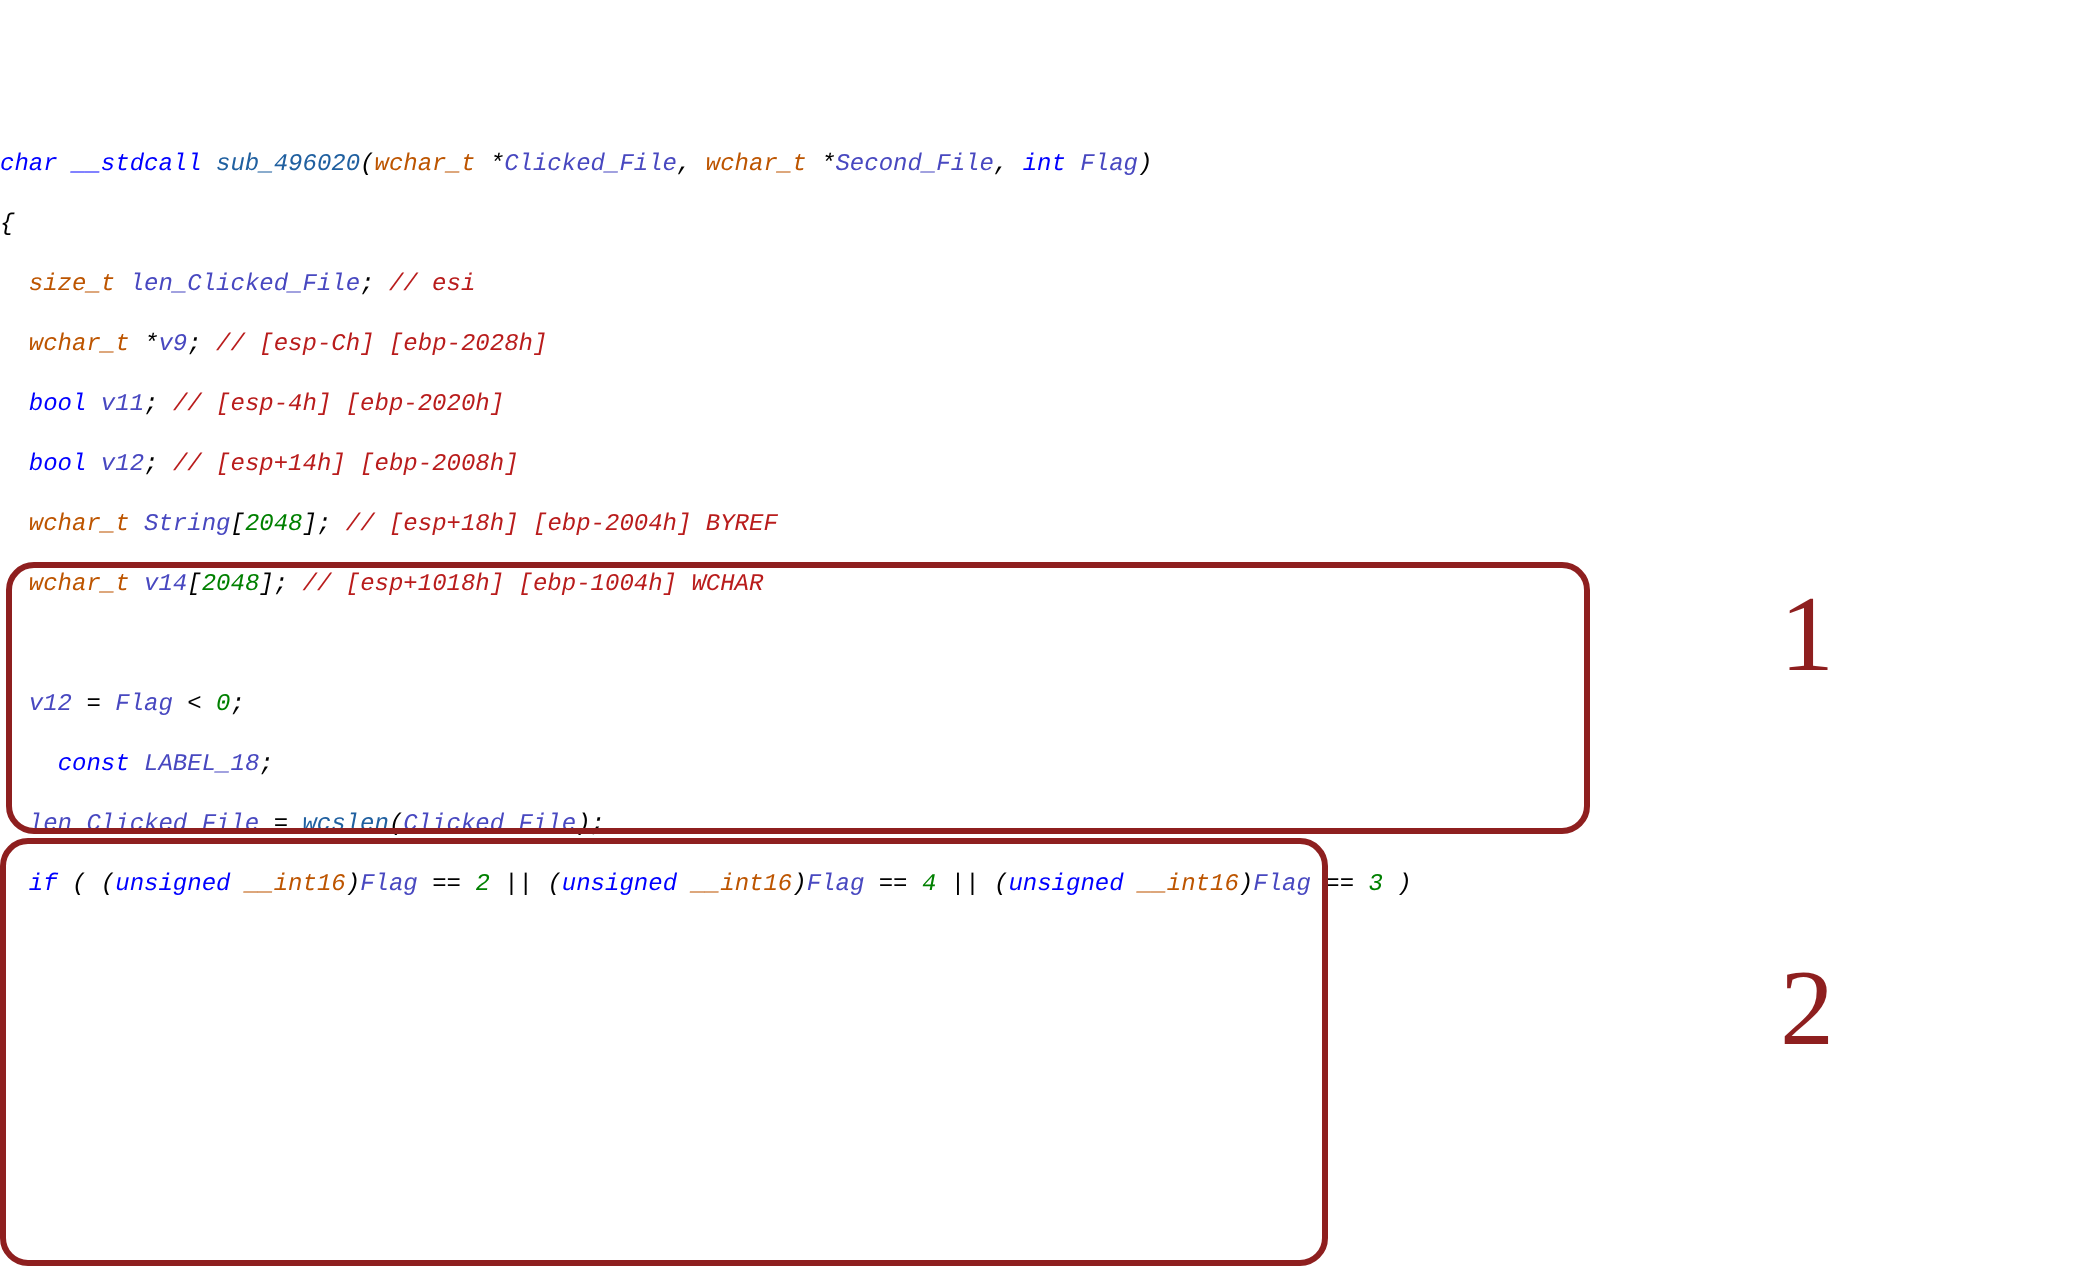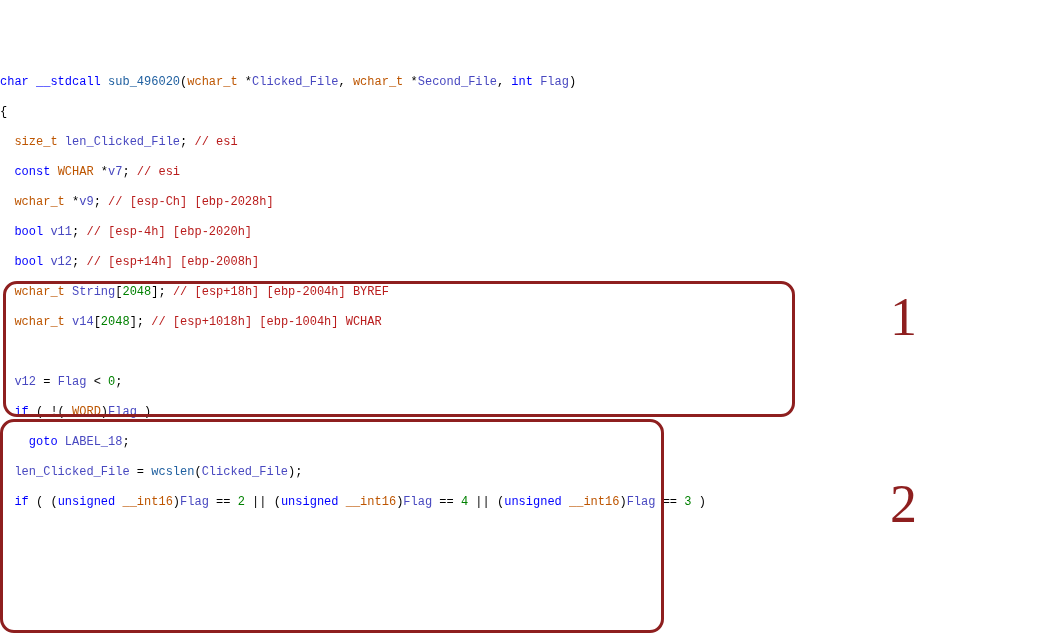--- a/index.html
+++ b/index.html
@@ -13,21 +13,21 @@
     white-space: pre;
     position: relative;
     width: 1042px;
     height: 633px;
     overflow: hidden;
   }
   .code-container {
     padding: 0;
     position: relative;
   }
-  .line { white-space: pre; }
+  .line { white-space: pre; font-style: italic; }
   .tk-kw   { color: #0000ff; }   
   .tk-type { color: #bd5500; }   
   .tk-id   { color: #4848c0; }   
   .tk-fn   { color: #2060a0; }   
   .tk-cmt  { color: #b91c1c; }   
   .tk-num  { color: #008000; }
 
   .anno-box {
     position: absolute;
     border: 3px solid #8e1f1f;
@@ -58,30 +58,28 @@
 </style>
 </head>
 <body>
 
 
 
 <div class="code-container">
 <div class="line"><span class="tk-kw">char</span><span class="tk-kw"> __stdcall </span><span class="tk-fn">sub_496020</span><span>(</span><span class="tk-type">wchar_t</span><span> *</span><span class="tk-id">Clicked_File</span><span>, </span><span class="tk-type">wchar_t</span><span> *</span><span class="tk-id">Second_File</span><span>, </span><span class="tk-kw">int</span><span> </span><span class="tk-id">Flag</span><span>)</span></div>
 <div class="line"><span>{</span></div>
 <div class="line"><span>  </span><span class="tk-type">size_t</span><span> </span><span class="tk-id">len_Clicked_File</span><span>; </span><span class="tk-cmt">// esi</span></div>
-<div class="line"><span>  </span><span class="tk-kw">const</span><span> </span><span class="tk-type">WCHAR</span><span> *</span><span class="tk-id">v7</span><span>; </span><span class="tk-cmt">// esi</span></div>
 <div class="line"><span>  </span><span class="tk-type">wchar_t</span><span> *</span><span class="tk-id">v9</span><span>; </span><span class="tk-cmt">// [esp-Ch] [ebp-2028h]</span></div>
 <div class="line"><span>  </span><span class="tk-kw">bool</span><span> </span><span class="tk-id">v11</span><span>; </span><span class="tk-cmt">// [esp-4h] [ebp-2020h]</span></div>
 <div class="line"><span>  </span><span class="tk-kw">bool</span><span> </span><span class="tk-id">v12</span><span>; </span><span class="tk-cmt">// [esp+14h] [ebp-2008h]</span></div>
 <div class="line"><span>  </span><span class="tk-type">wchar_t</span><span> </span><span class="tk-id">String</span><span>[</span><span class="tk-num">2048</span><span>]; </span><span class="tk-cmt">// [esp+18h] [ebp-2004h] BYREF</span></div>
 <div class="line"><span>  </span><span class="tk-type">wchar_t</span><span> </span><span class="tk-id">v14</span><span>[</span><span class="tk-num">2048</span><span>]; </span><span class="tk-cmt">// [esp+1018h] [ebp-1004h] WCHAR</span></div>
 <div class="line"><span></span>&nbsp;</div>
 <div class="line"><span>  </span><span class="tk-id">v12</span><span> = </span><span class="tk-id">Flag</span><span> &lt; </span><span class="tk-num">0</span><span>;</span></div>
-<div class="line"><span>  </span><span class="tk-kw">if</span><span> ( !(</span><span class="tk-type">_WORD</span><span>)</span><span class="tk-id">Flag</span><span> )</span></div>
-<div class="line"><span>    </span><span class="tk-kw">goto</span><span> </span><span class="tk-id">LABEL_18</span><span>;</span></div>
+<div class="line"><span>    </span><span class="tk-kw">const</span><span> </span><span class="tk-id">LABEL_18</span><span>;</span></div>
 <div class="line"><span>  </span><span class="tk-id">len_Clicked_File</span><span> = </span><span class="tk-fn">wcslen</span><span>(</span><span class="tk-id">Clicked_File</span><span>);</span></div>
 <div class="line"><span>  </span><span class="tk-kw">if</span><span> ( (</span><span class="tk-kw">unsigned</span><span> </span><span class="tk-type">__int16</span><span>)</span><span class="tk-id">Flag</span><span> == </span><span class="tk-num">2</span><span> || (</span><span class="tk-kw">unsigned</span><span> </span><span class="tk-type">__int16</span><span>)</span><span class="tk-id">Flag</span><span> == </span><span class="tk-num">4</span><span> || (</span><span class="tk-kw">unsigned</span><span> </span><span class="tk-type">__int16</span><span>)</span><span class="tk-id">Flag</span><span> == </span><span class="tk-num">3</span><span> )</span></div>
 
 
 
 
 
 
 
 

